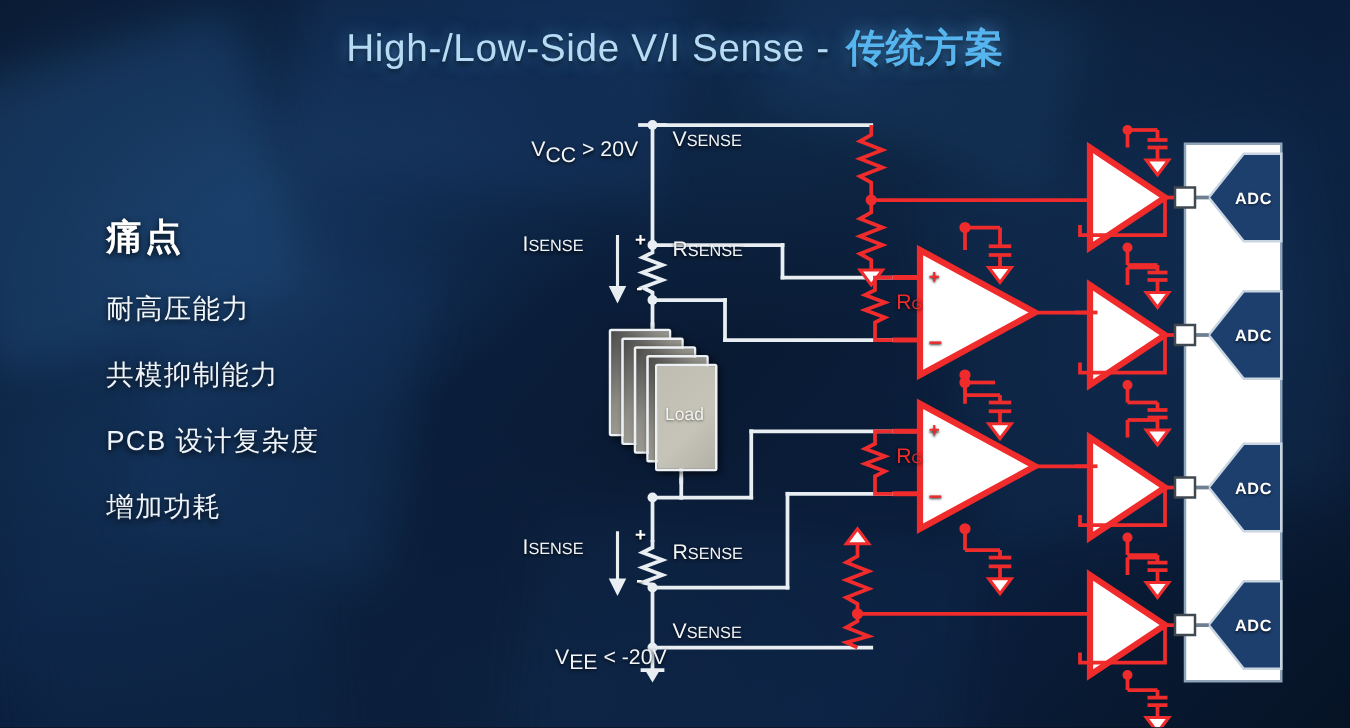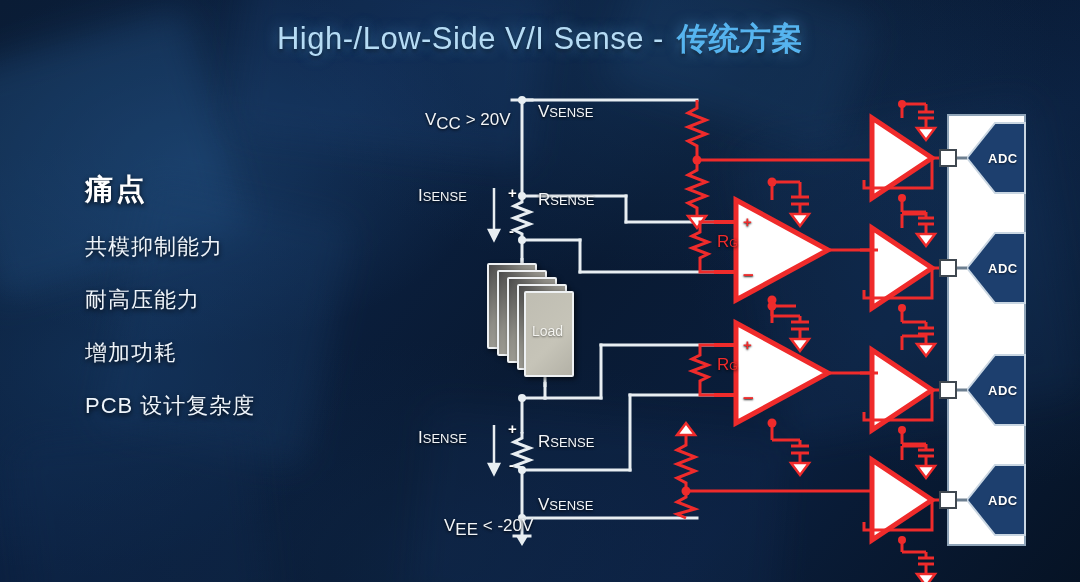--- a/index.html
+++ b/index.html
@@ -81,24 +81,24 @@
   <div class="tex t3"></div>
   <div class="tex t4"></div>
   <div class="tex t5"></div>
   <div class="tex t6"></div>
   <div class="tex t7"></div>
 
   <div id="title"><span>High-/Low-Side V/I Sense - </span><span class="cn">传统方案</span></div>
 
   <div id="painpoints">
     <div id="pp-head">痛点</div>
+    <div class="pp-item">耐高压能力</div>
     <div class="pp-item">共模抑制能力</div>
-    <div class="pp-item">耐高压能力</div>
+    <div class="pp-item">PCB 设计复杂度</div>
     <div class="pp-item">增加功耗</div>
-    <div class="pp-item">PCB 设计复杂度</div>
   </div>
 
   <svg id="diagram" viewBox="0 0 1080 582">
     <defs>
       <g id="gnd-red">
         <polygon points="-9,0 9,0 0,12" fill="#ef2b2b" stroke="#ef2b2b" stroke-width="2"></polygon>
       </g>
       <g id="gnd-red-hollow">
         <polygon points="-9,0 9,0 0,12" fill="#ffffff" stroke="#ef2b2b" stroke-width="2.5"></polygon>
       </g>

